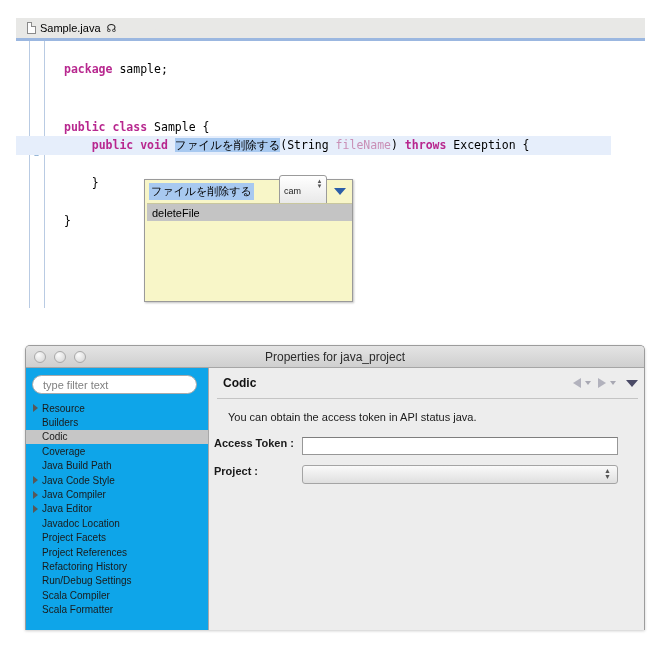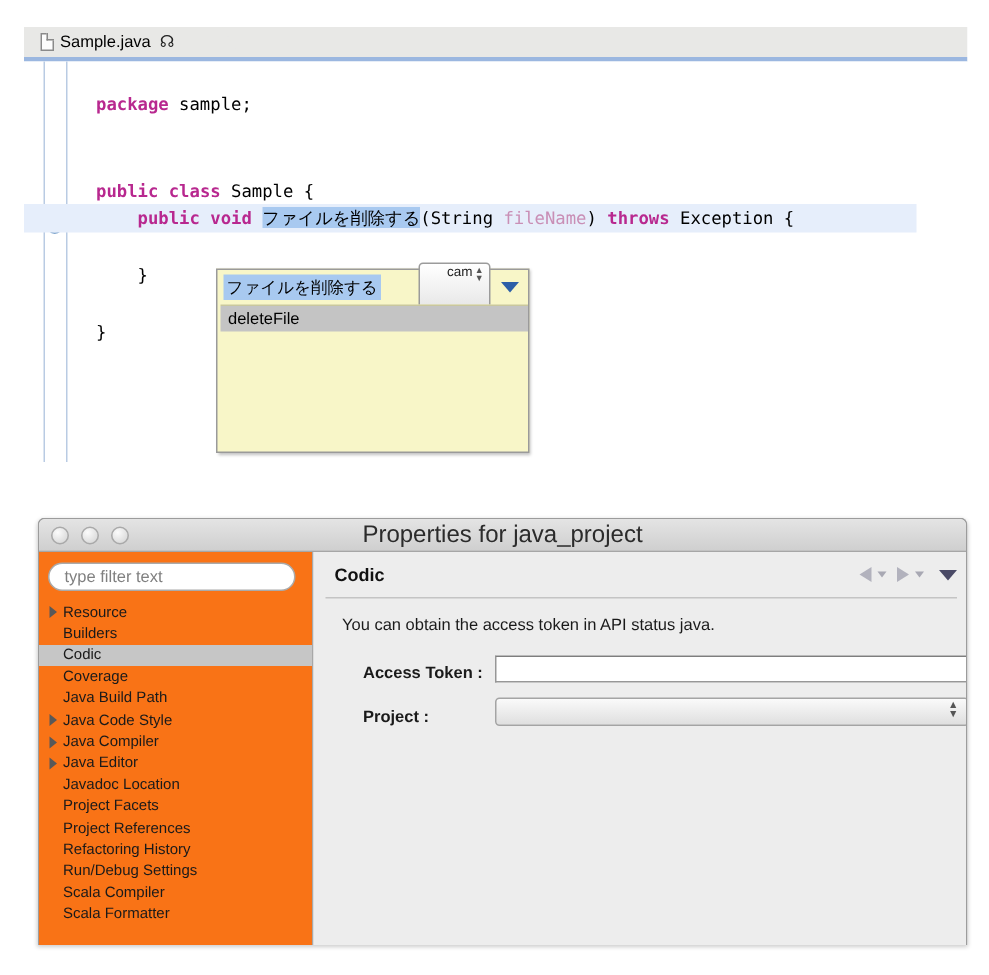--- a/index.html
+++ b/index.html
@@ -153,23 +153,23 @@
     padding: 1px 2px;
     white-space: nowrap;
     font-family: "Liberation Sans", sans-serif;
   }
   #case-select {
     margin-left: auto;
     width: 48px; height: 32px;
     border: 1px solid #9b9b9b;
     border-radius: 3px;
     background: linear-gradient(#ffffff, #e6e6e6);
-    display: flex; 
+    display: flex; align-items: center;
     font-size: 9px; color: #222;
-    padding-left: 18px;
+    padding-left: 4px;
     position: relative;
     overflow: hidden;
   }
   #case-select .stepper {
     position: absolute; right: 3px; top: 1px;
     width: 7px; height: 13px;
     display: flex; flex-direction: column;
     justify-content: center; align-items: center;
     line-height: 5px; font-size: 6px; color: #555;
   }
@@ -223,36 +223,36 @@
   .tl {
     width: 12px; height: 12px;
     border-radius: 50%;
     border: 1px solid #a9a9a9;
     background: radial-gradient(circle at 35% 30%, #fbfbfb, #d2d2d2);
   }
   #dialog-title {
     position: absolute;
     left: 0; right: 0;
     text-align: center;
-    font-size: 16px;
+    font-size: 12px;
     color: #2b2b2b;
     font-family: "Liberation Sans", sans-serif;
   }
 
   #dialog-body {
     position: absolute; left: 0; top: 22px;
     width: 100%; height: 263px;
     background: #ededed;
   }
 
   
   #left-pane {
     position: absolute; left: 0; top: 0;
     width: 182px; height: 263px;
-    background: #f97316;
+    background: #0ea5e9;
   }
   #filter-field {
     position: absolute;
     left: 6px; top: 7px;
     width: 165px; height: 19px;
     border: 1px solid #aaaaaa;
     border-radius: 10px;
     background: #ffffff;
     display: flex; align-items: center;
     padding-left: 10px;
@@ -356,22 +356,22 @@
   }
   #form-desc {
     position: absolute;
     left: 19px; top: 12px;
     font-size: 11px;
     color: #1a1a1a;
     font-family: "Liberation Sans", sans-serif;
   }
   .form-row {
     position: absolute;
-    left: 33px;
-    display: flex; align-items: flex-end;
+    left: 5px;
+    display: flex; align-items: flex-start;
   }
   #row-token   { top: 38px; }
   #row-project { top: 66px; }
   .form-label {
     width: 88px;
     font-size: 11px;
     font-weight: bold;
     color: #1a1a1a;
     font-family: "Liberation Sans", sans-serif;
   }

